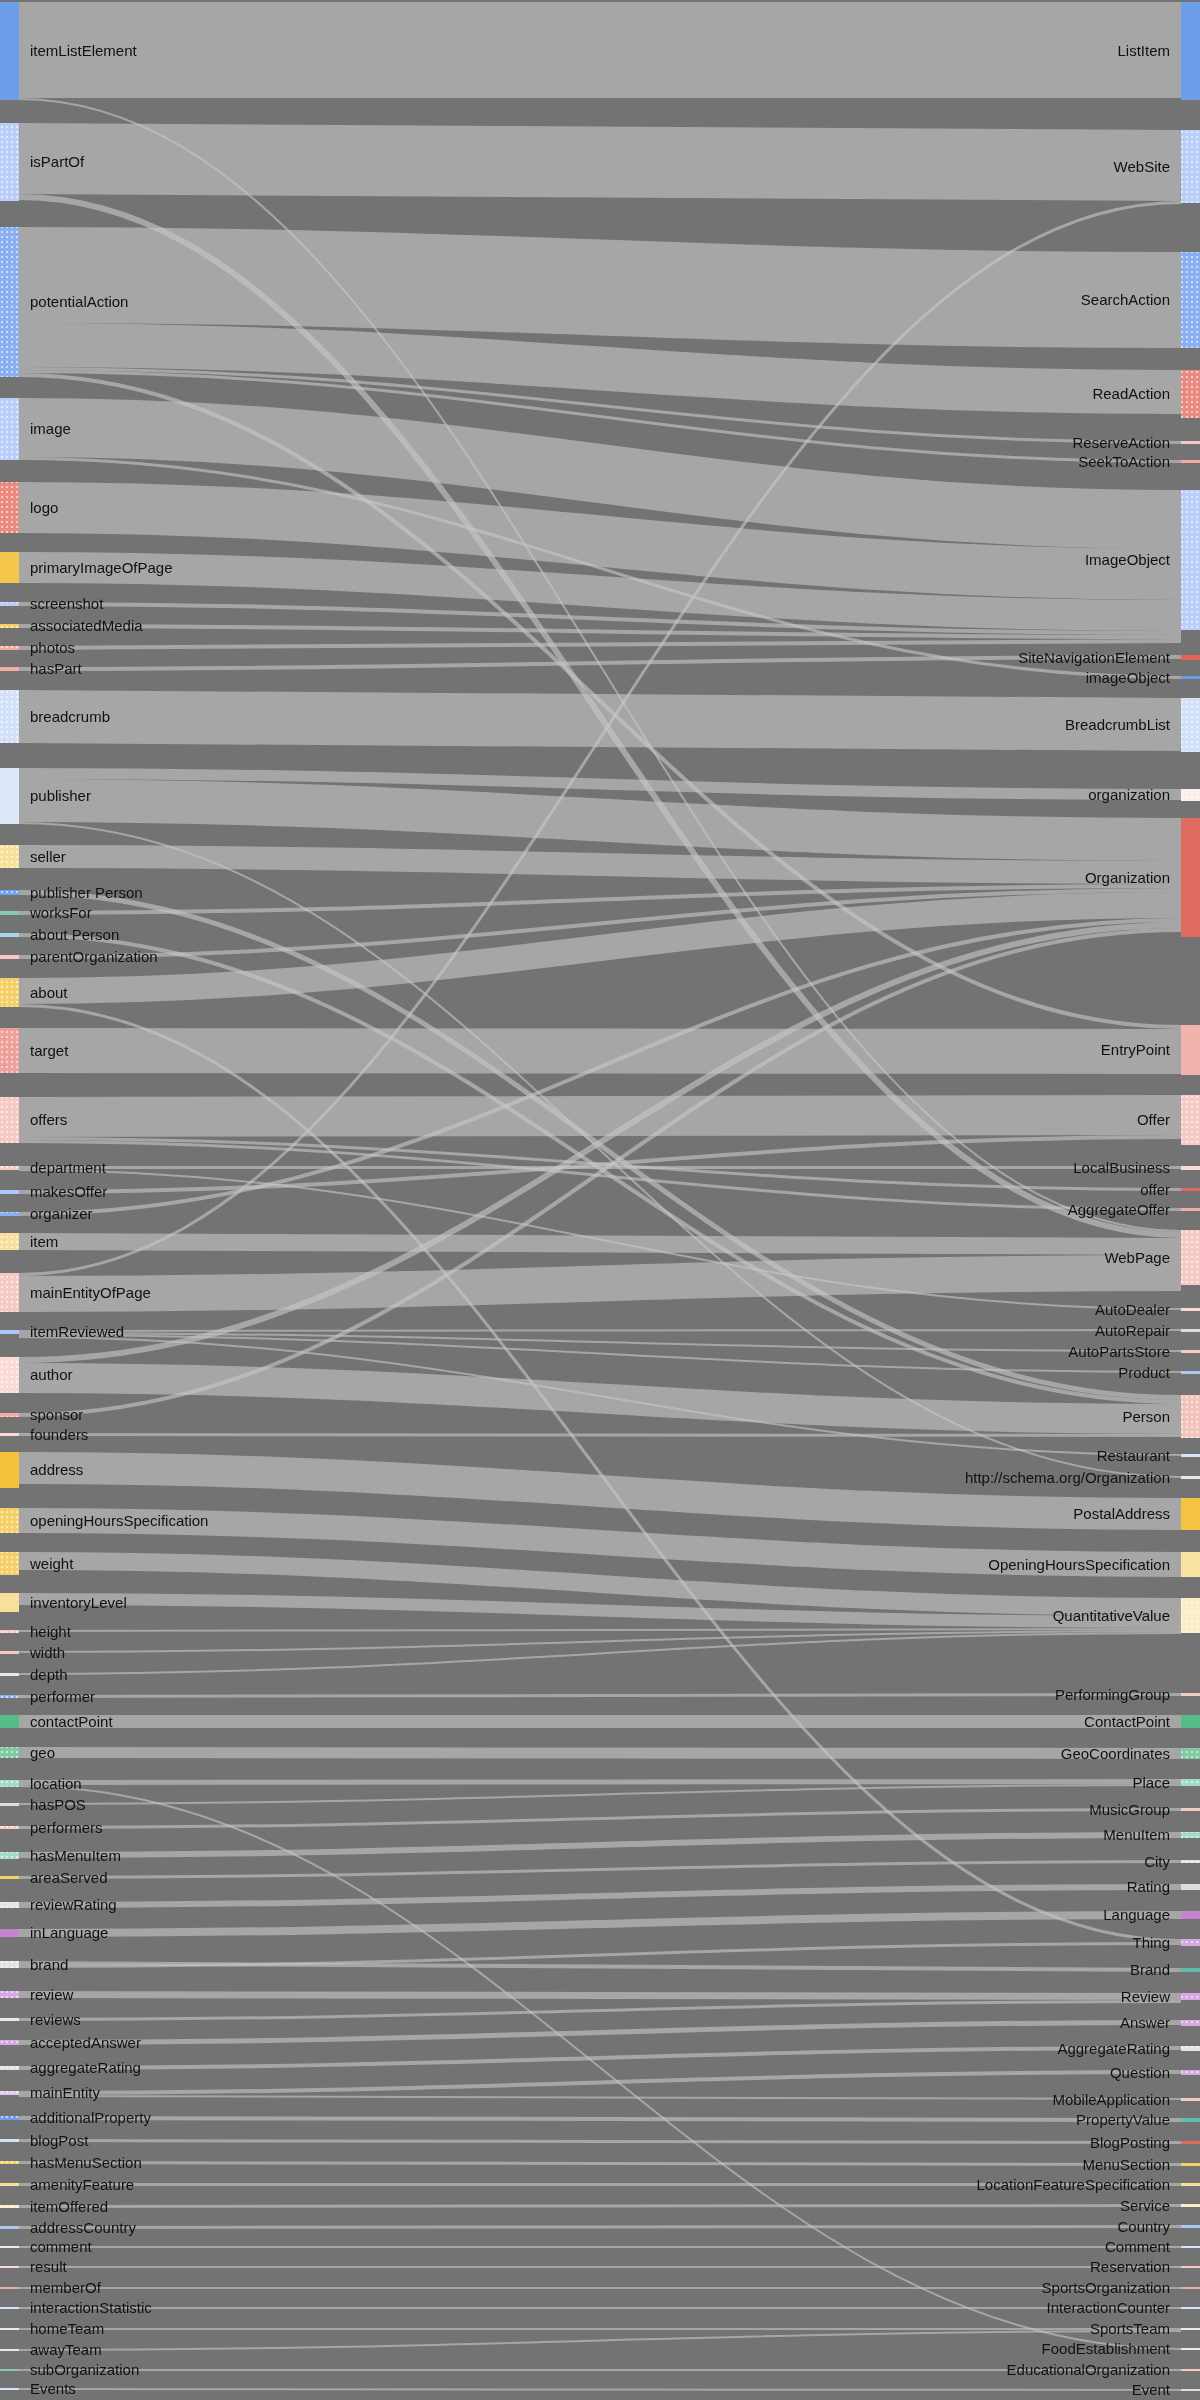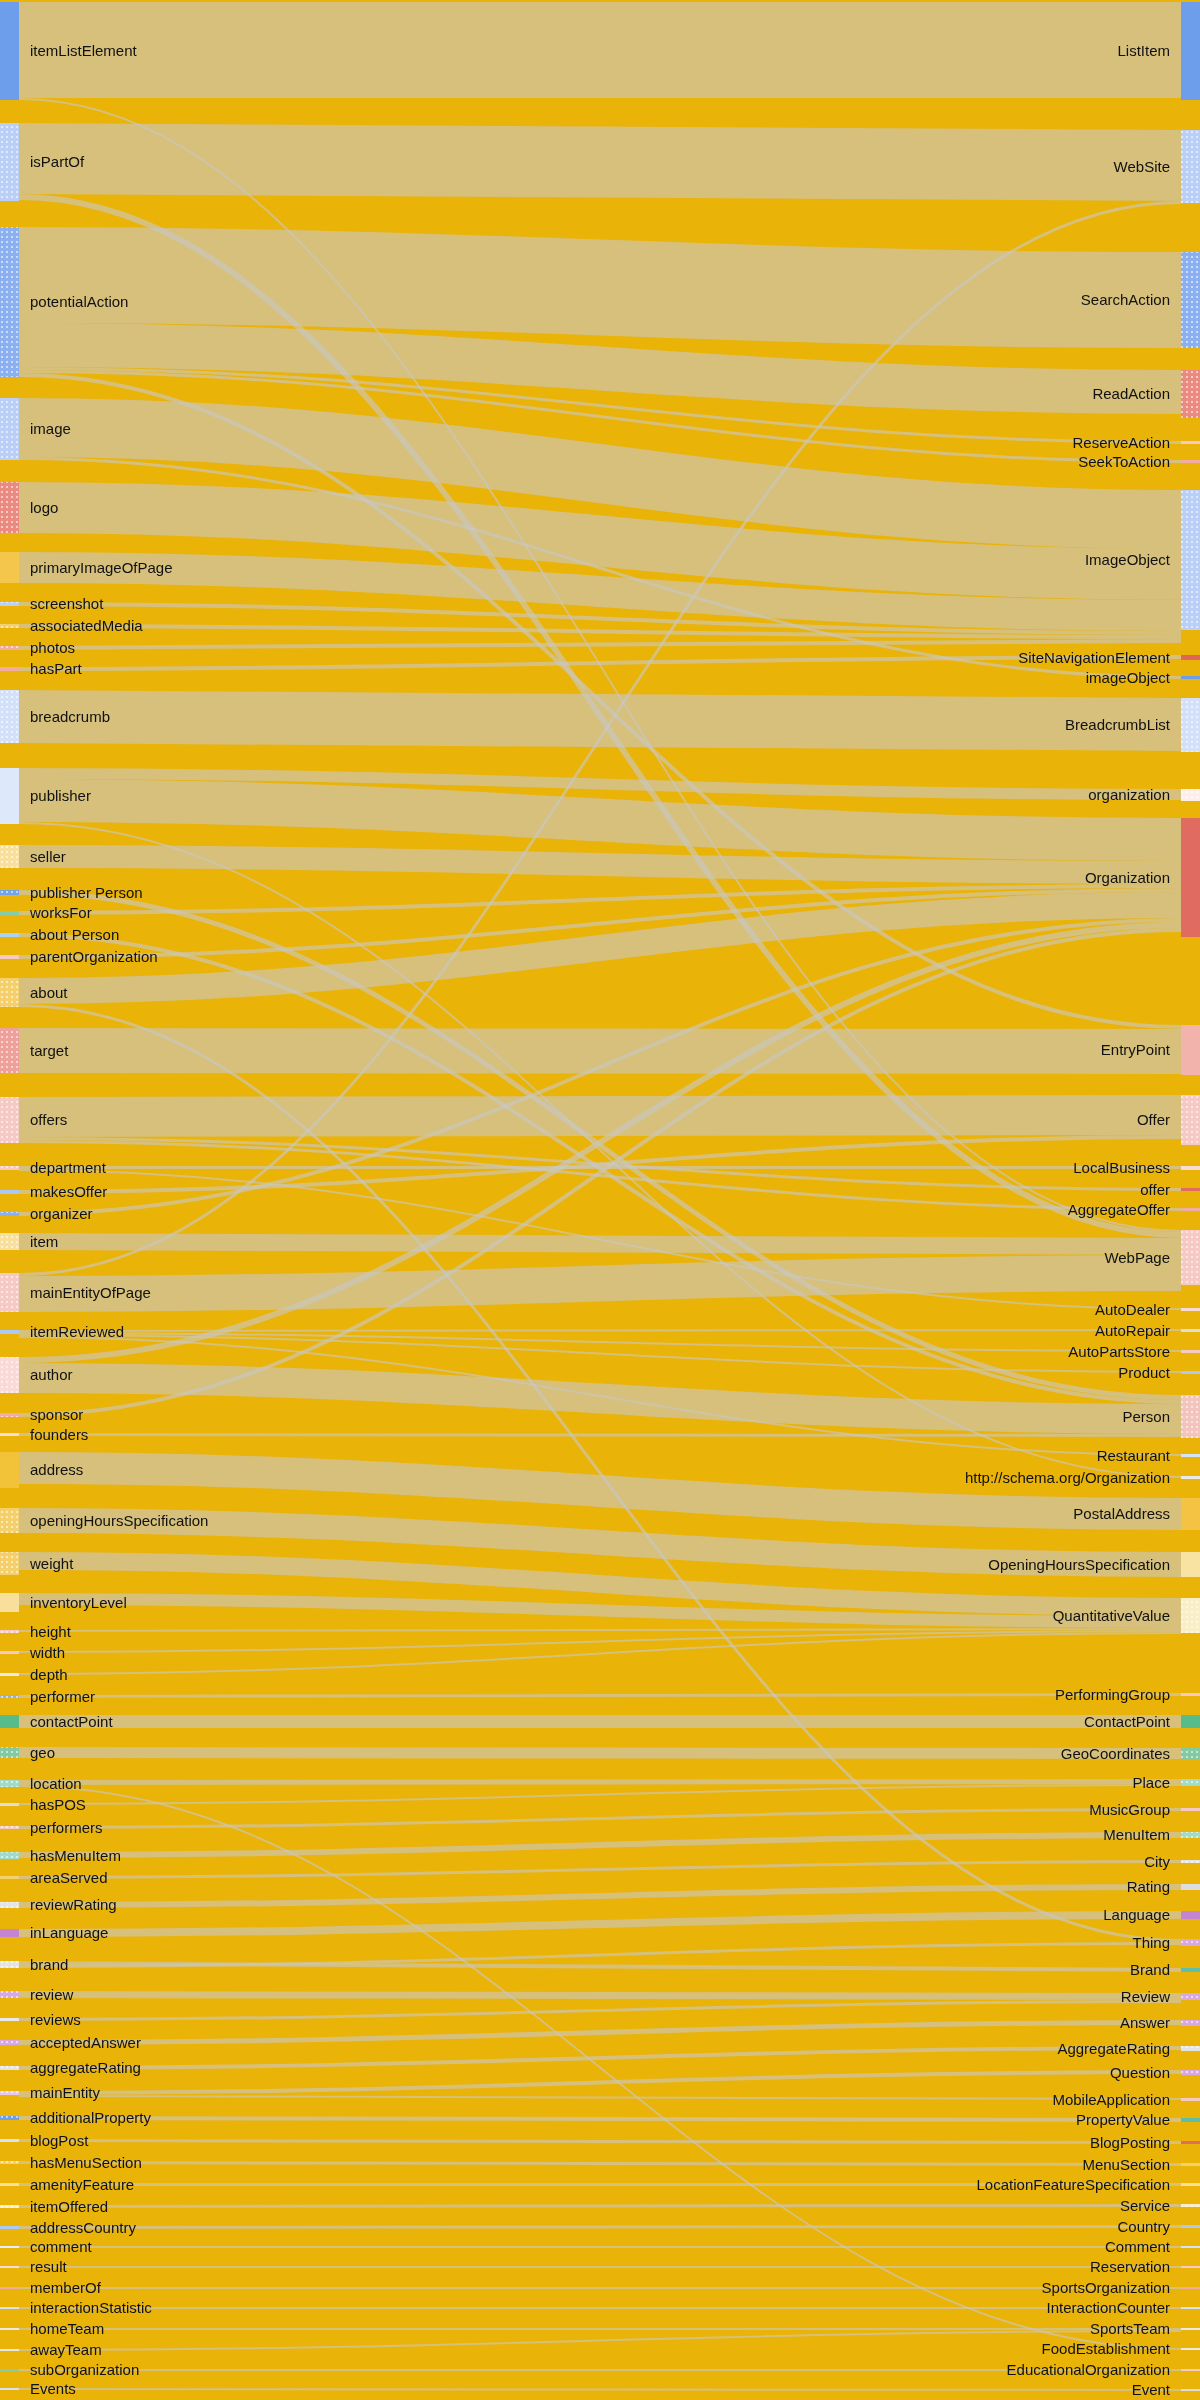--- a/index.html
+++ b/index.html
@@ -5,21 +5,21 @@
   html, body {
     margin: 0;
     padding: 0;
     background: #ffffff;
     font-family: "Liberation Sans", sans-serif;
   }
   #stage {
     position: relative;
     width: 1200px;
     height: 2400px;
-    background: #eab308;
+    background: #737373;
     overflow: hidden;
   }
   svg text {
     font-family: "Liberation Sans", sans-serif;
     font-size: 15px;
     fill: #111111;
   }
 </style>
 </head>
 <body>

